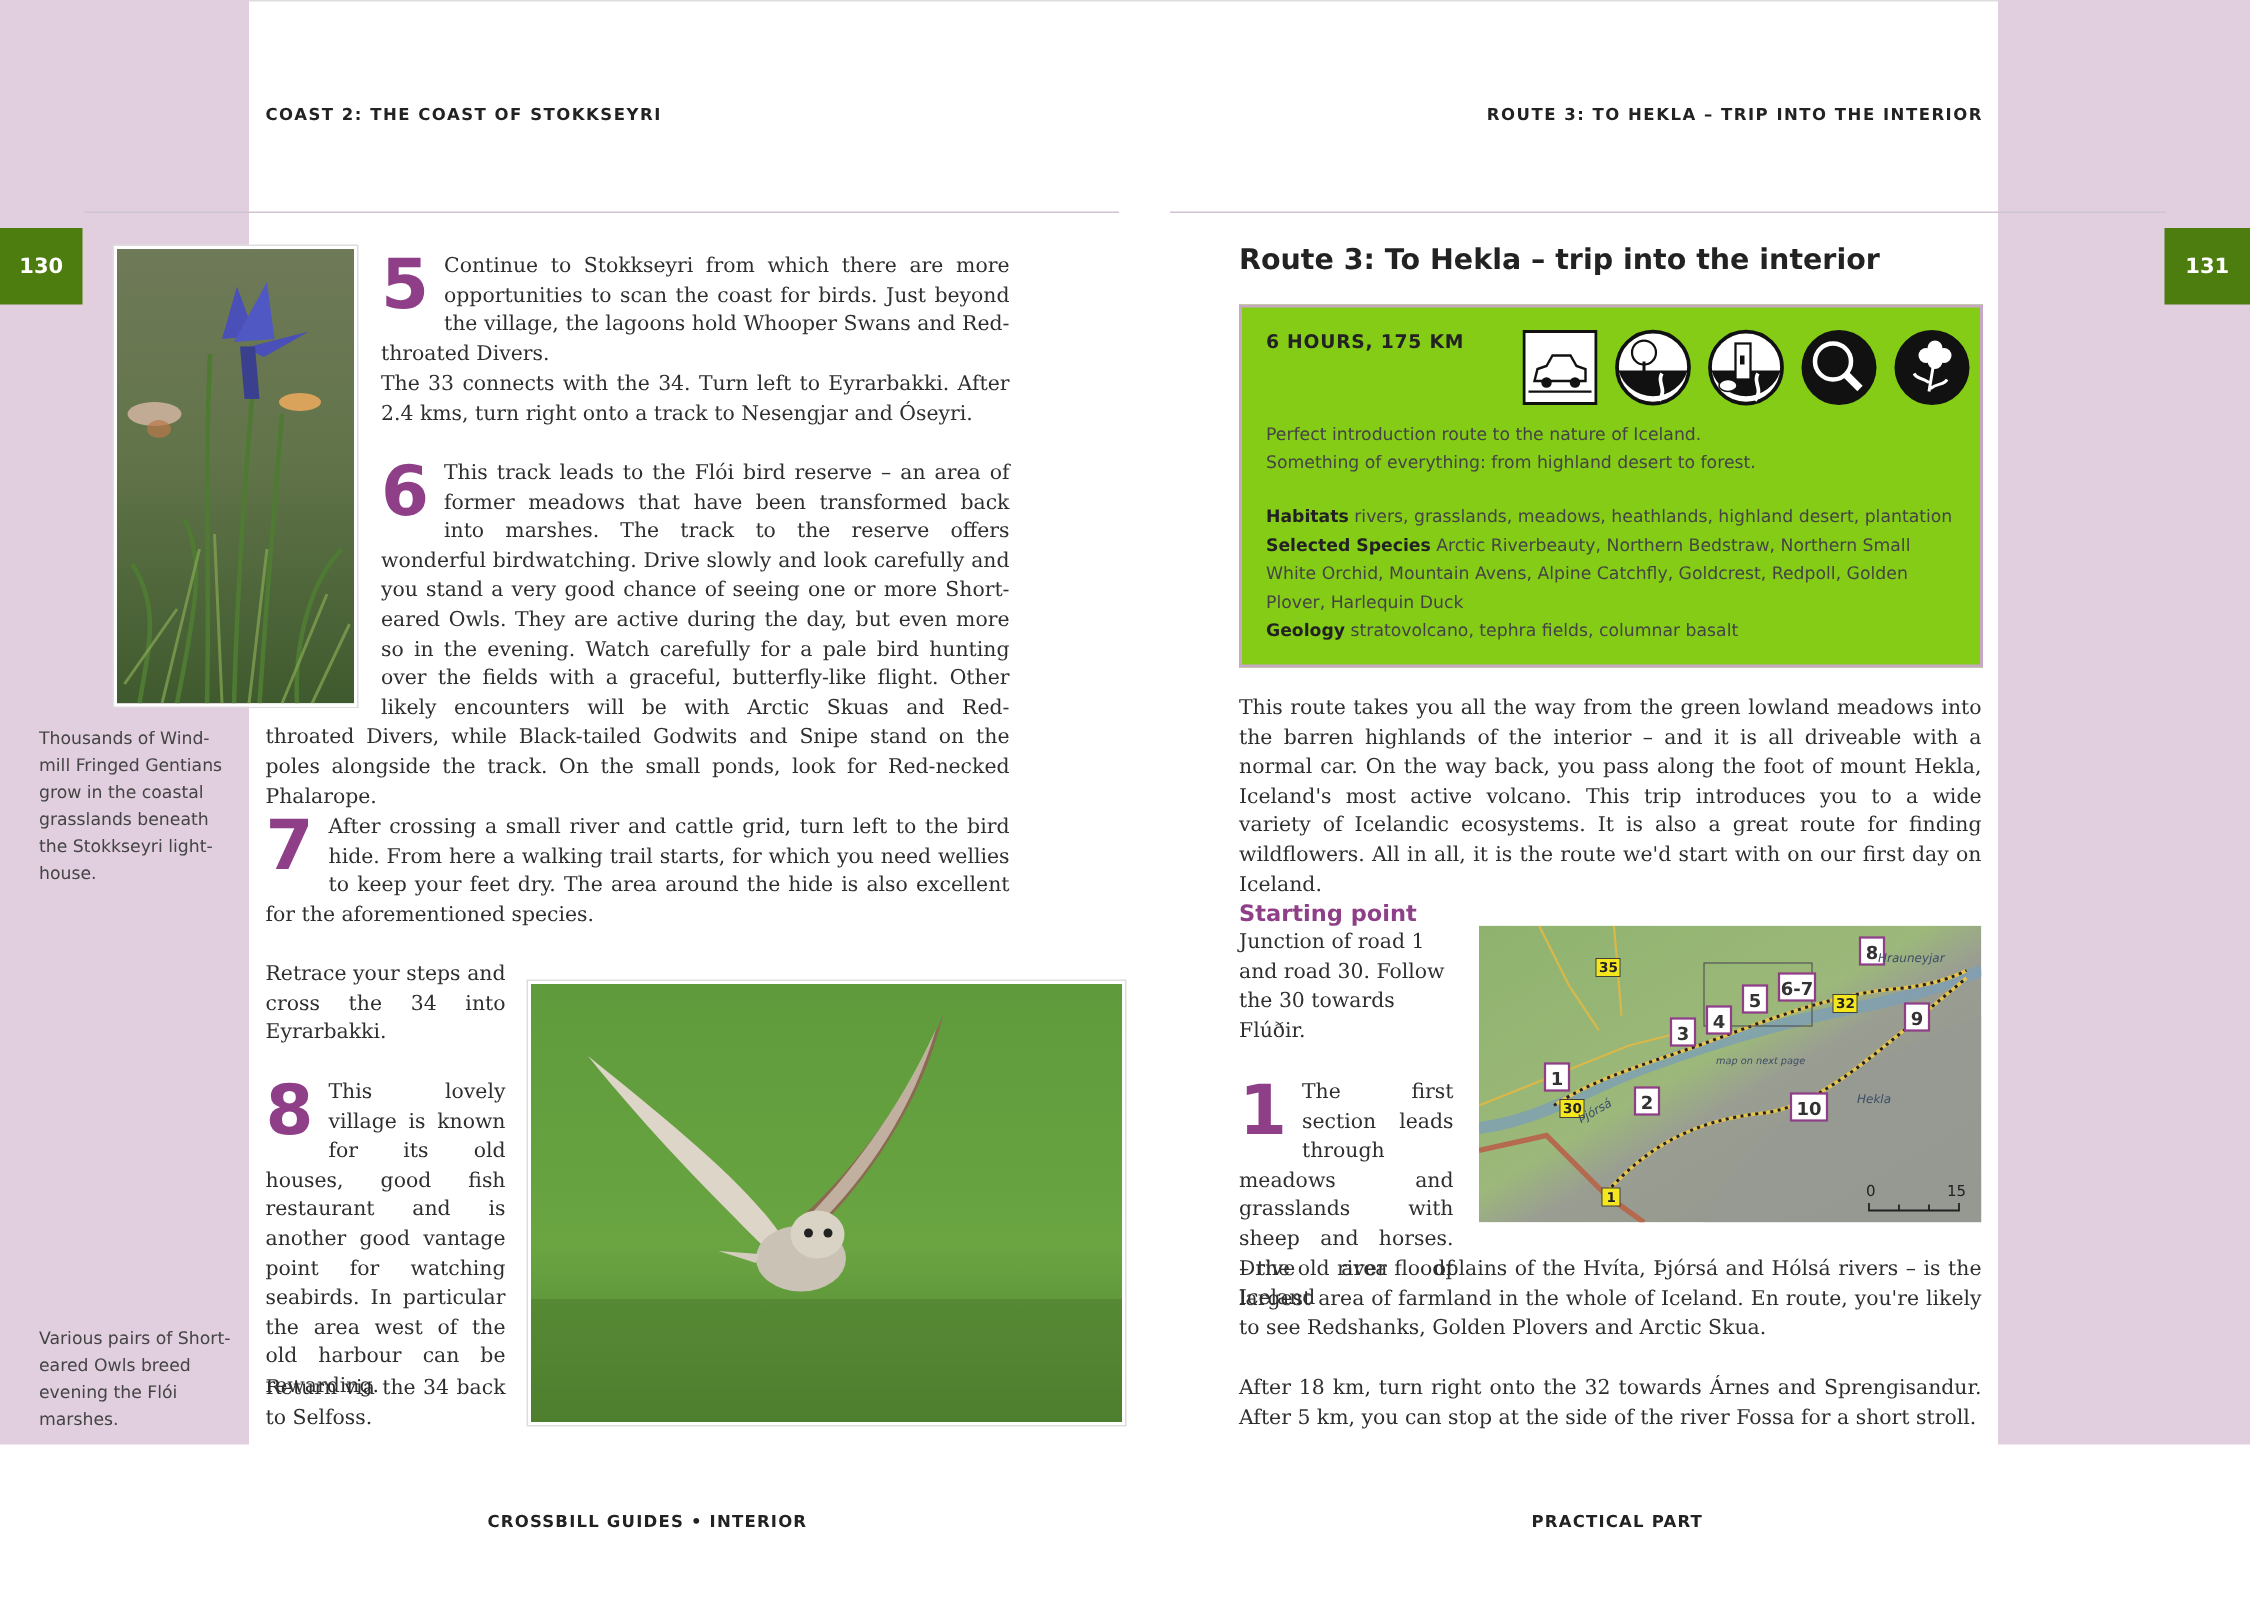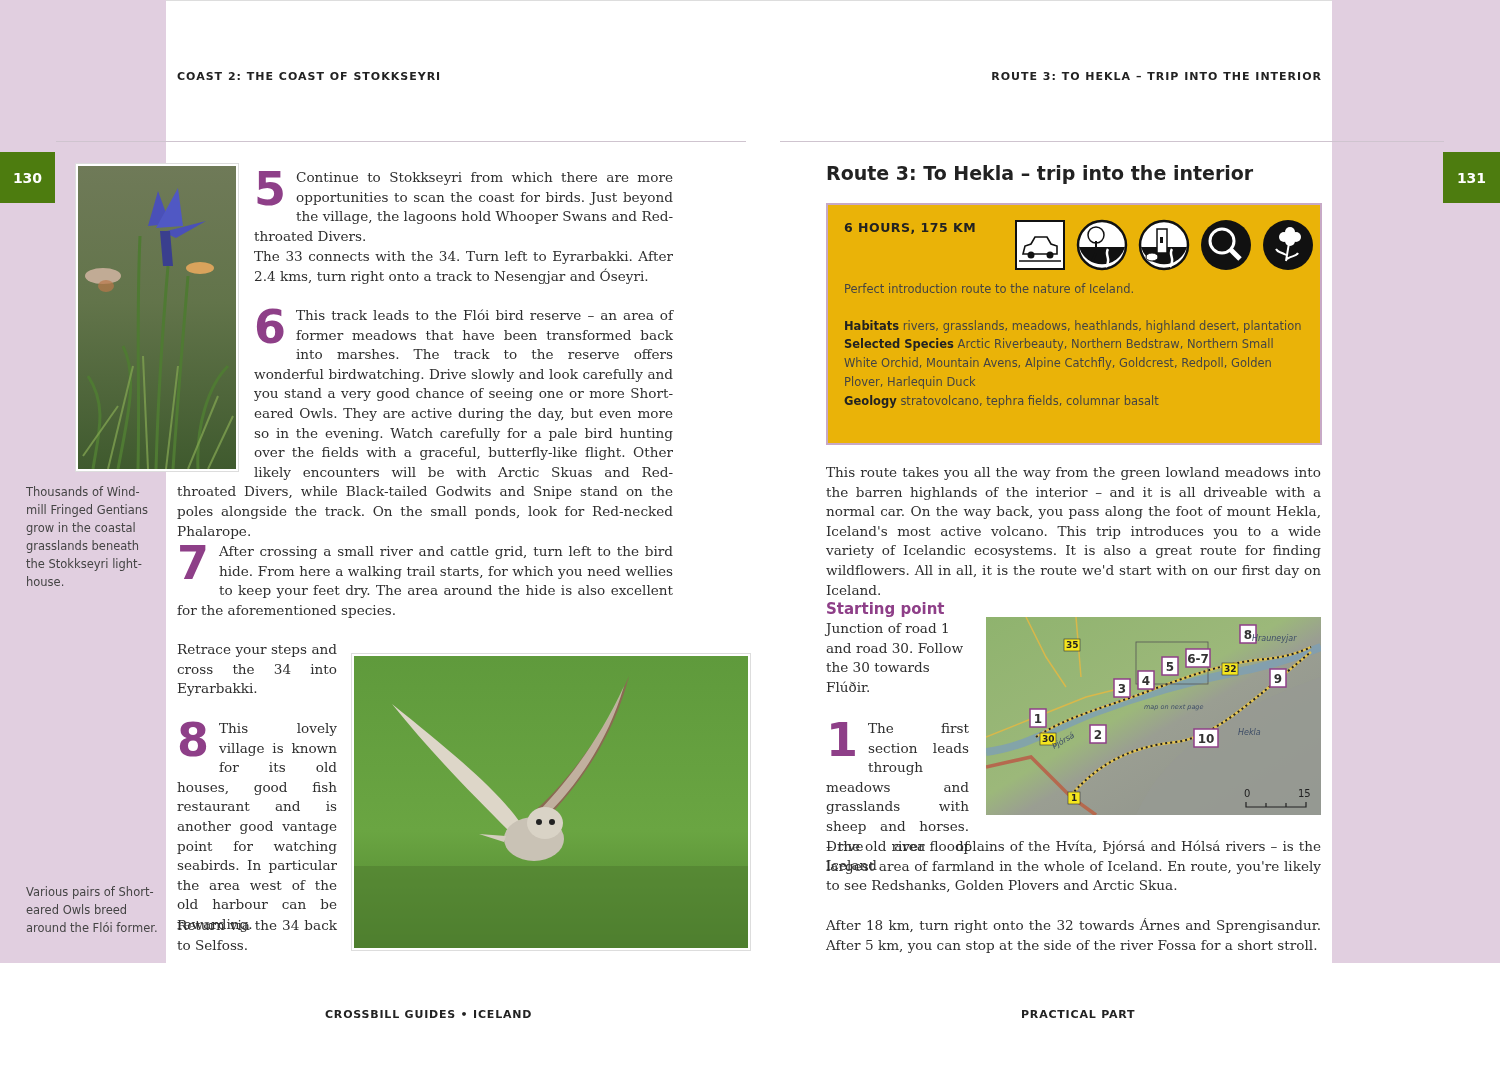--- a/index.html
+++ b/index.html
@@ -24,21 +24,21 @@
   .photo { position: absolute; border: 2px solid #fff; box-shadow: 0 0 0 1px #ddd; }
 
   .body-text { position: absolute; font-size: 13.6px; line-height: 19.6px; text-align: justify; color: #2e2e2e; }
   .drop { float: left; font-family: "DejaVu Sans", sans-serif; font-weight: bold; color: #8e3f88;
           font-size: 46px; line-height: 38px; margin: 2px 10px 0 0; }
 
   .title { position: absolute; left: 826px; top: 162px; font-family: "DejaVu Sans", sans-serif;
            font-weight: bold; font-size: 19px; color: #222; }
 
   .infobox { position: absolute; left: 826px; top: 203px; width: 496px; height: 242px;
-             background: #eab308; border: 2px solid #c7a9c6; padding: 14px 16px;
+             background: #84cc16; border: 2px solid #c7a9c6; padding: 14px 16px;
              font-family: "DejaVu Sans", sans-serif; font-size: 11.5px; color: #444; line-height: 18.8px; }
   .infobox .dur { font-weight: bold; font-size: 12.5px; color: #222; letter-spacing: 0.5px; }
   .infobox b { color: #222; }
   .icons { position: absolute; left: 186px; top: 14px; display: flex; gap: 10px; }
   .icon { width: 52px; height: 52px; display: flex; align-items: center; justify-content: center; }
 
   .subhead { font-family: "DejaVu Sans", sans-serif; font-weight: bold; color: #8e3f88; font-size: 15px; line-height: 20px; }
 
   .map { position: absolute; left: 986px; top: 617px; width: 335px; height: 198px; overflow: hidden; }
 
@@ -90,21 +90,21 @@
     </g>
     <path d="M70 60 L80 25 L92 58 Z" fill="#4a50b8"></path>
     <path d="M78 62 L100 22 L105 60 Z" fill="#5058c4"></path>
     <path d="M85 66 L128 55 L98 72 Z" fill="#4a50b8"></path>
     <path d="M82 65 L92 65 L95 100 L85 100 Z" fill="#3a3f8e"></path>
     <ellipse cx="122" cy="102" rx="14" ry="6" fill="#d9a35c"></ellipse>
   </svg>
 </div>
 
 <div class="caption" style="top:483px;">Thousands of Wind-mill Fringed Gentians grow in the coastal grasslands beneath the Stokkseyri light-house.</div>
-<div class="caption" style="top:883px;">Various pairs of Short-eared Owls breed around the Flói former.</div>
+<div class="caption" style="top:883px;">Various pairs of Short-eared Owls breed evening the Flói marshes.</div>
 
 <div class="body-text" style="left:254px;top:168px;width:419px;">
   <span class="drop">5</span>
   <span>Continue to Stokkseyri from which there are more opportunities to scan the coast for birds. Just beyond the village, the lagoons hold Whooper Swans and Red-throated Divers.</span>
 </div>
 <div class="body-text" style="left:254px;top:247px;width:419px;">The 33 connects with the 34. Turn left to Eyrarbakki. After 2.4 kms, turn right onto a track to Nesengjar and Óseyri.</div>
 <div class="body-text" style="left:177px;top:306px;width:496px;">
   <div style="float:left;width:77px;height:175px;"></div>
   <span class="drop">6</span>
   <span>This track leads to the Flói bird reserve – an area of former meadows that have been transformed back into marshes. The track to the reserve offers wonderful birdwatching. Drive slowly and look carefully and you stand a very good chance of seeing one or more Short-eared Owls. They are active during the day, but even more so in the evening. Watch carefully for a pale bird hunting over the fields with a graceful, butterfly-like flight. Other likely encounters will be with Arctic Skuas and Red-throated Divers, while Black-tailed Godwits and Snipe stand on the poles alongside the track. On the small ponds, look for Red-necked Phalarope.</span>
@@ -190,20 +190,21 @@
             <circle cx="28" cy="13" r="5"></circle>
             <circle cx="34" cy="18" r="5"></circle>
             <circle cx="22" cy="18" r="5"></circle>
             <circle cx="28" cy="22" r="5"></circle>
           </g>
           <path d="M27 24 L24 42 M24 36 C18 32 16 34 14 30 M25 40 C30 36 34 38 36 34" stroke="#fff" stroke-width="2" fill="none"></path>
         </svg>
     </div>
   </div>
   <div style="margin-top:42px;">Perfect introduction route to the nature of Iceland.</div>
+  <div>Something of everything: from highland desert to forest.</div>
   <div style="margin-top:18px;"><b>Habitats</b> <span>rivers, grasslands, meadows, heathlands, highland desert, plantation</span></div>
   <div><b>Selected Species</b> <span>Arctic Riverbeauty, Northern Bedstraw, Northern Small White Orchid, Mountain Avens, Alpine Catchfly, Goldcrest, Redpoll, Golden Plover, Harlequin Duck</span></div>
   <div><b>Geology</b> <span>stratovolcano, tephra fields, columnar basalt</span></div>
 </div>
 
 <div class="body-text" style="left:826px;top:463px;width:495px;">This route takes you all the way from the green lowland meadows into the barren highlands of the interior – and it is all driveable with a normal car. On the way back, you pass along the foot of mount Hekla, Iceland's most active volcano. This trip introduces you to a wide variety of Icelandic ecosystems. It is also a great route for finding wildflowers. All in all, it is the route we'd start with on our first day on Iceland.</div>
 
 <div class="body-text" style="left:826px;top:599px;width:146px;text-align:left;">
   <div class="subhead">Starting point</div>
   <div>Junction of road 1 and road 30. Follow the 30 towards Flúðir.</div>
@@ -293,14 +294,14 @@
       <text x="158" y="92" font-size="6.5">map on next page</text>
     </g>
     <g>
       <path d="M260 185 L260 190 L320 190 L320 185 M280 190 L280 186 M300 190 L300 186" stroke="#222" stroke-width="1.2" fill="none"></path>
       <text x="258" y="180" font-family="DejaVu Sans, sans-serif" font-size="10" fill="#222">0</text>
       <text x="312" y="180" font-family="DejaVu Sans, sans-serif" font-size="10" fill="#222">15</text>
     </g>
   </svg>
 </div>
 
-<div class="footer" style="left:325px;">CROSSBILL GUIDES  •  ICELAND</div>
+<div class="footer" style="left:325px;">CROSSBILL GUIDES  •  INTERIOR</div>
 <div class="footer" style="left:1021px;">PRACTICAL PART</div>
 
 </body></html>

